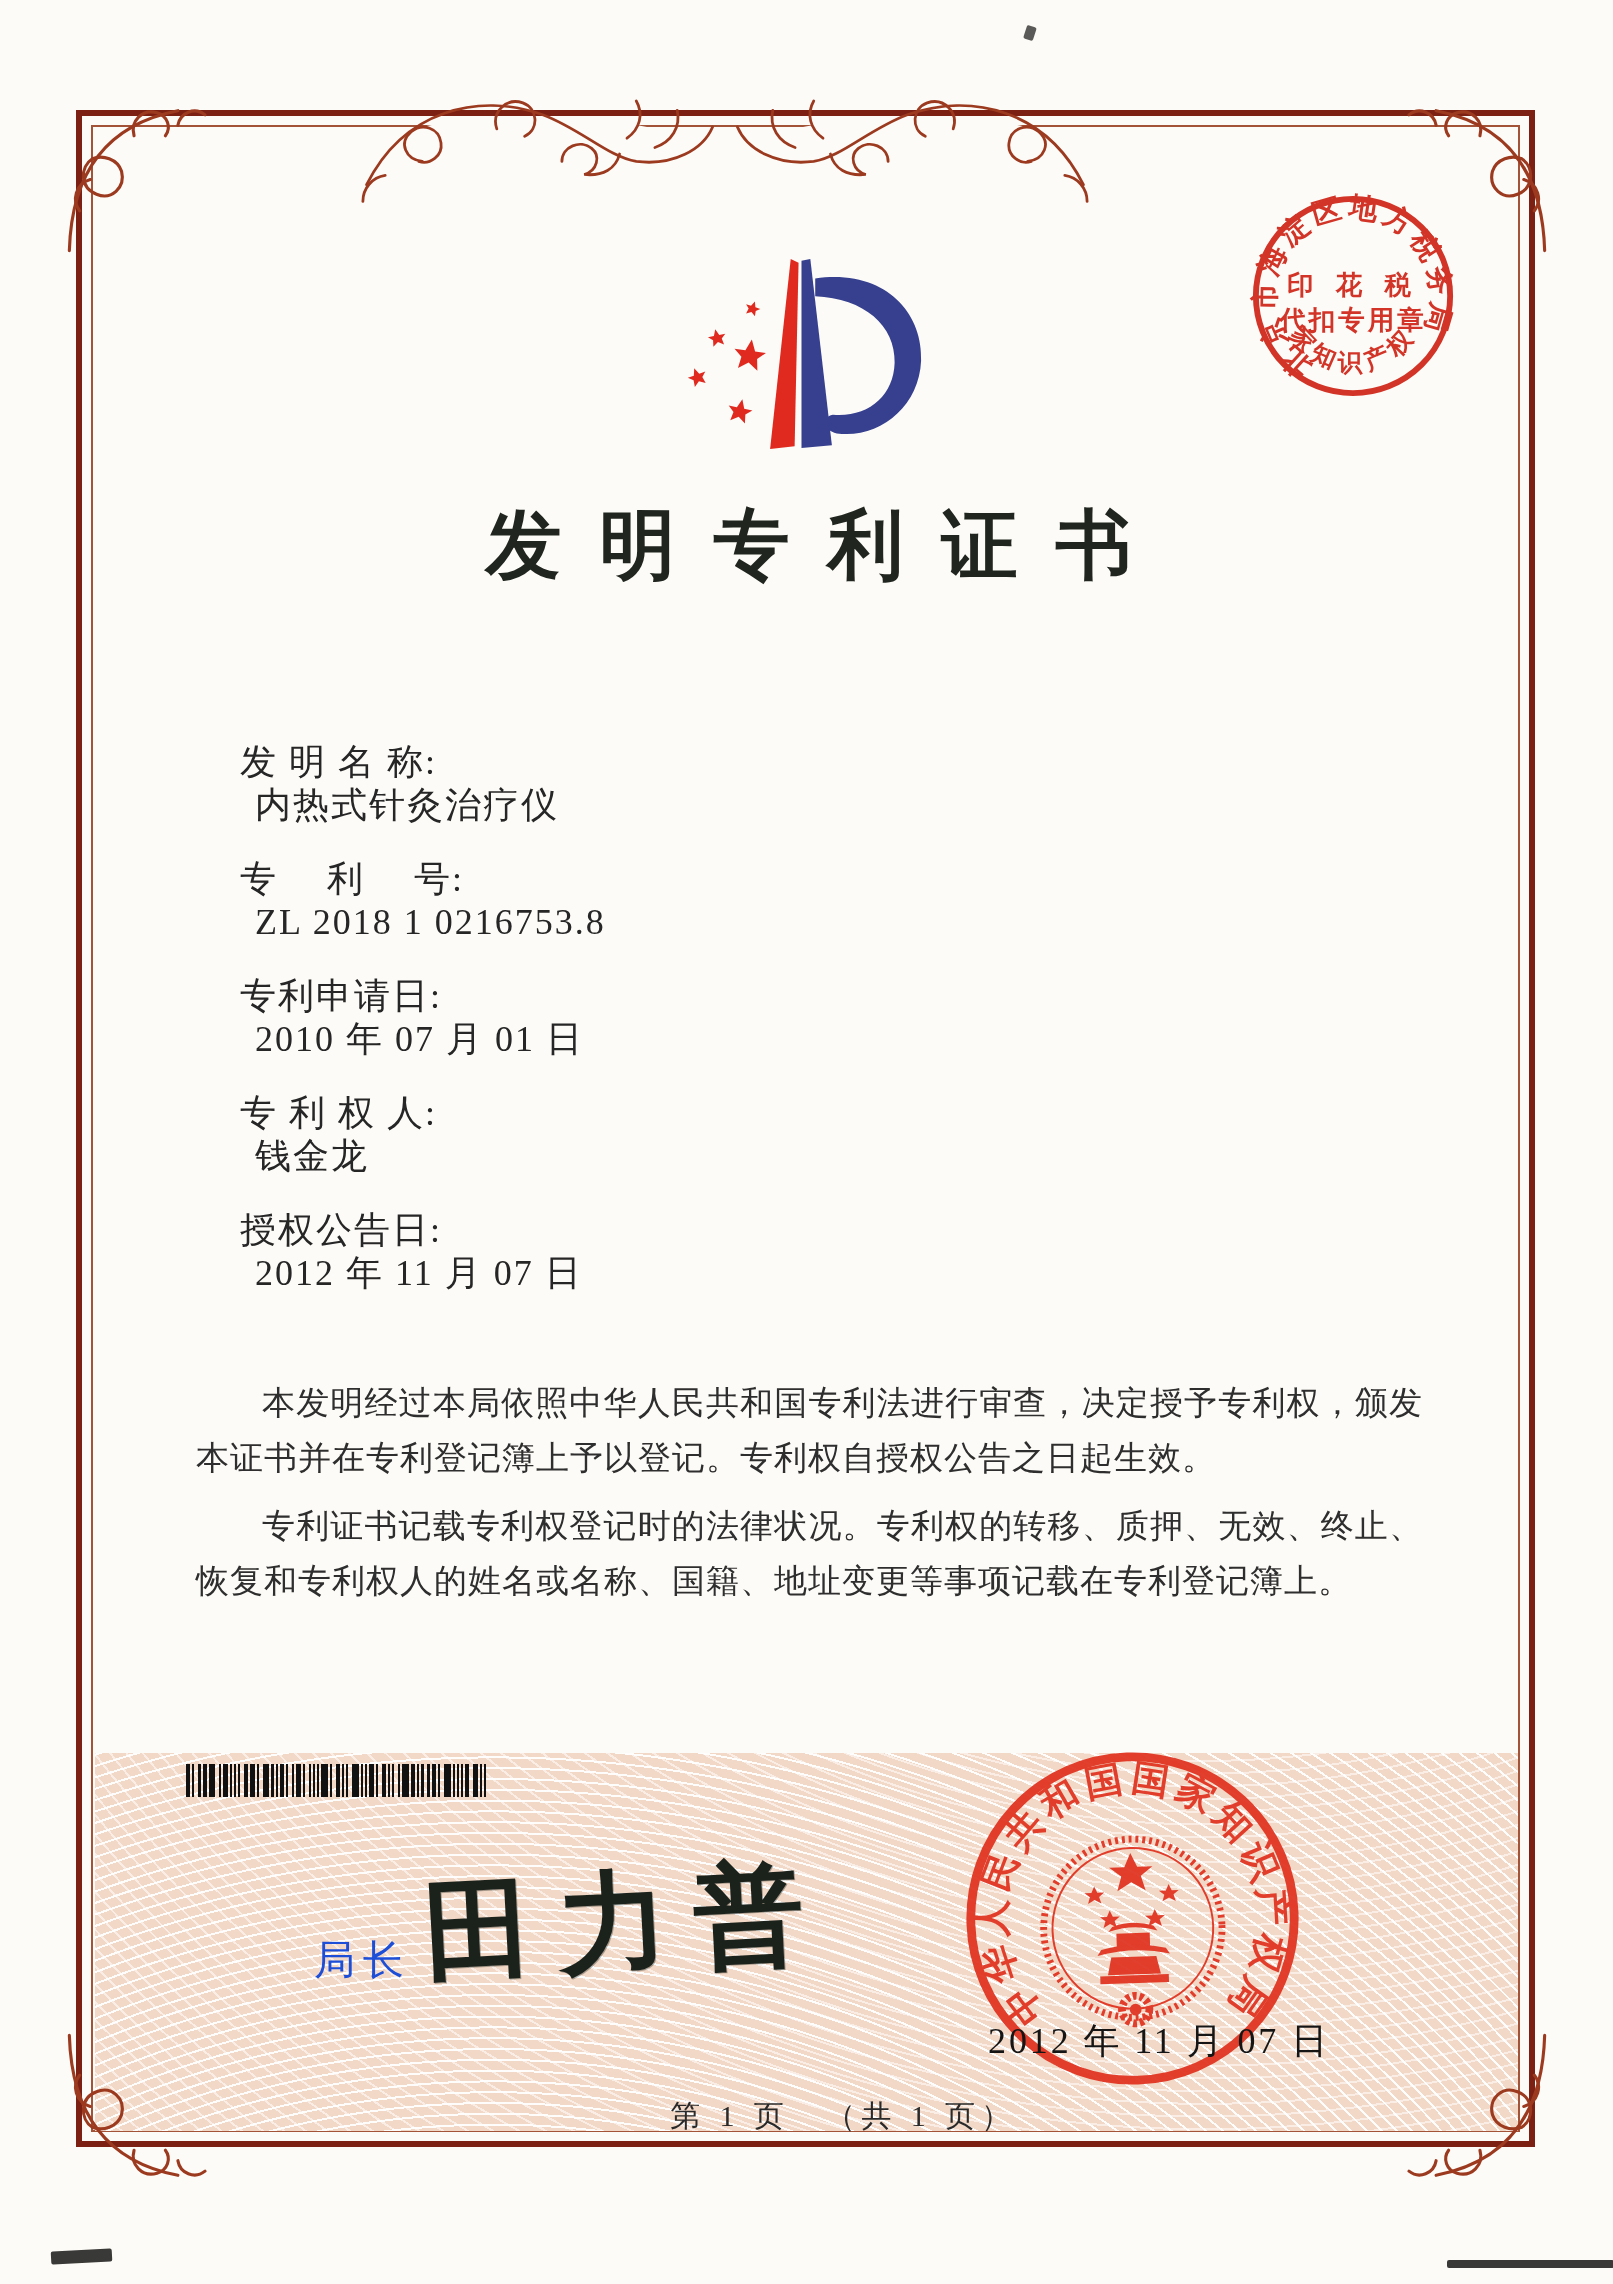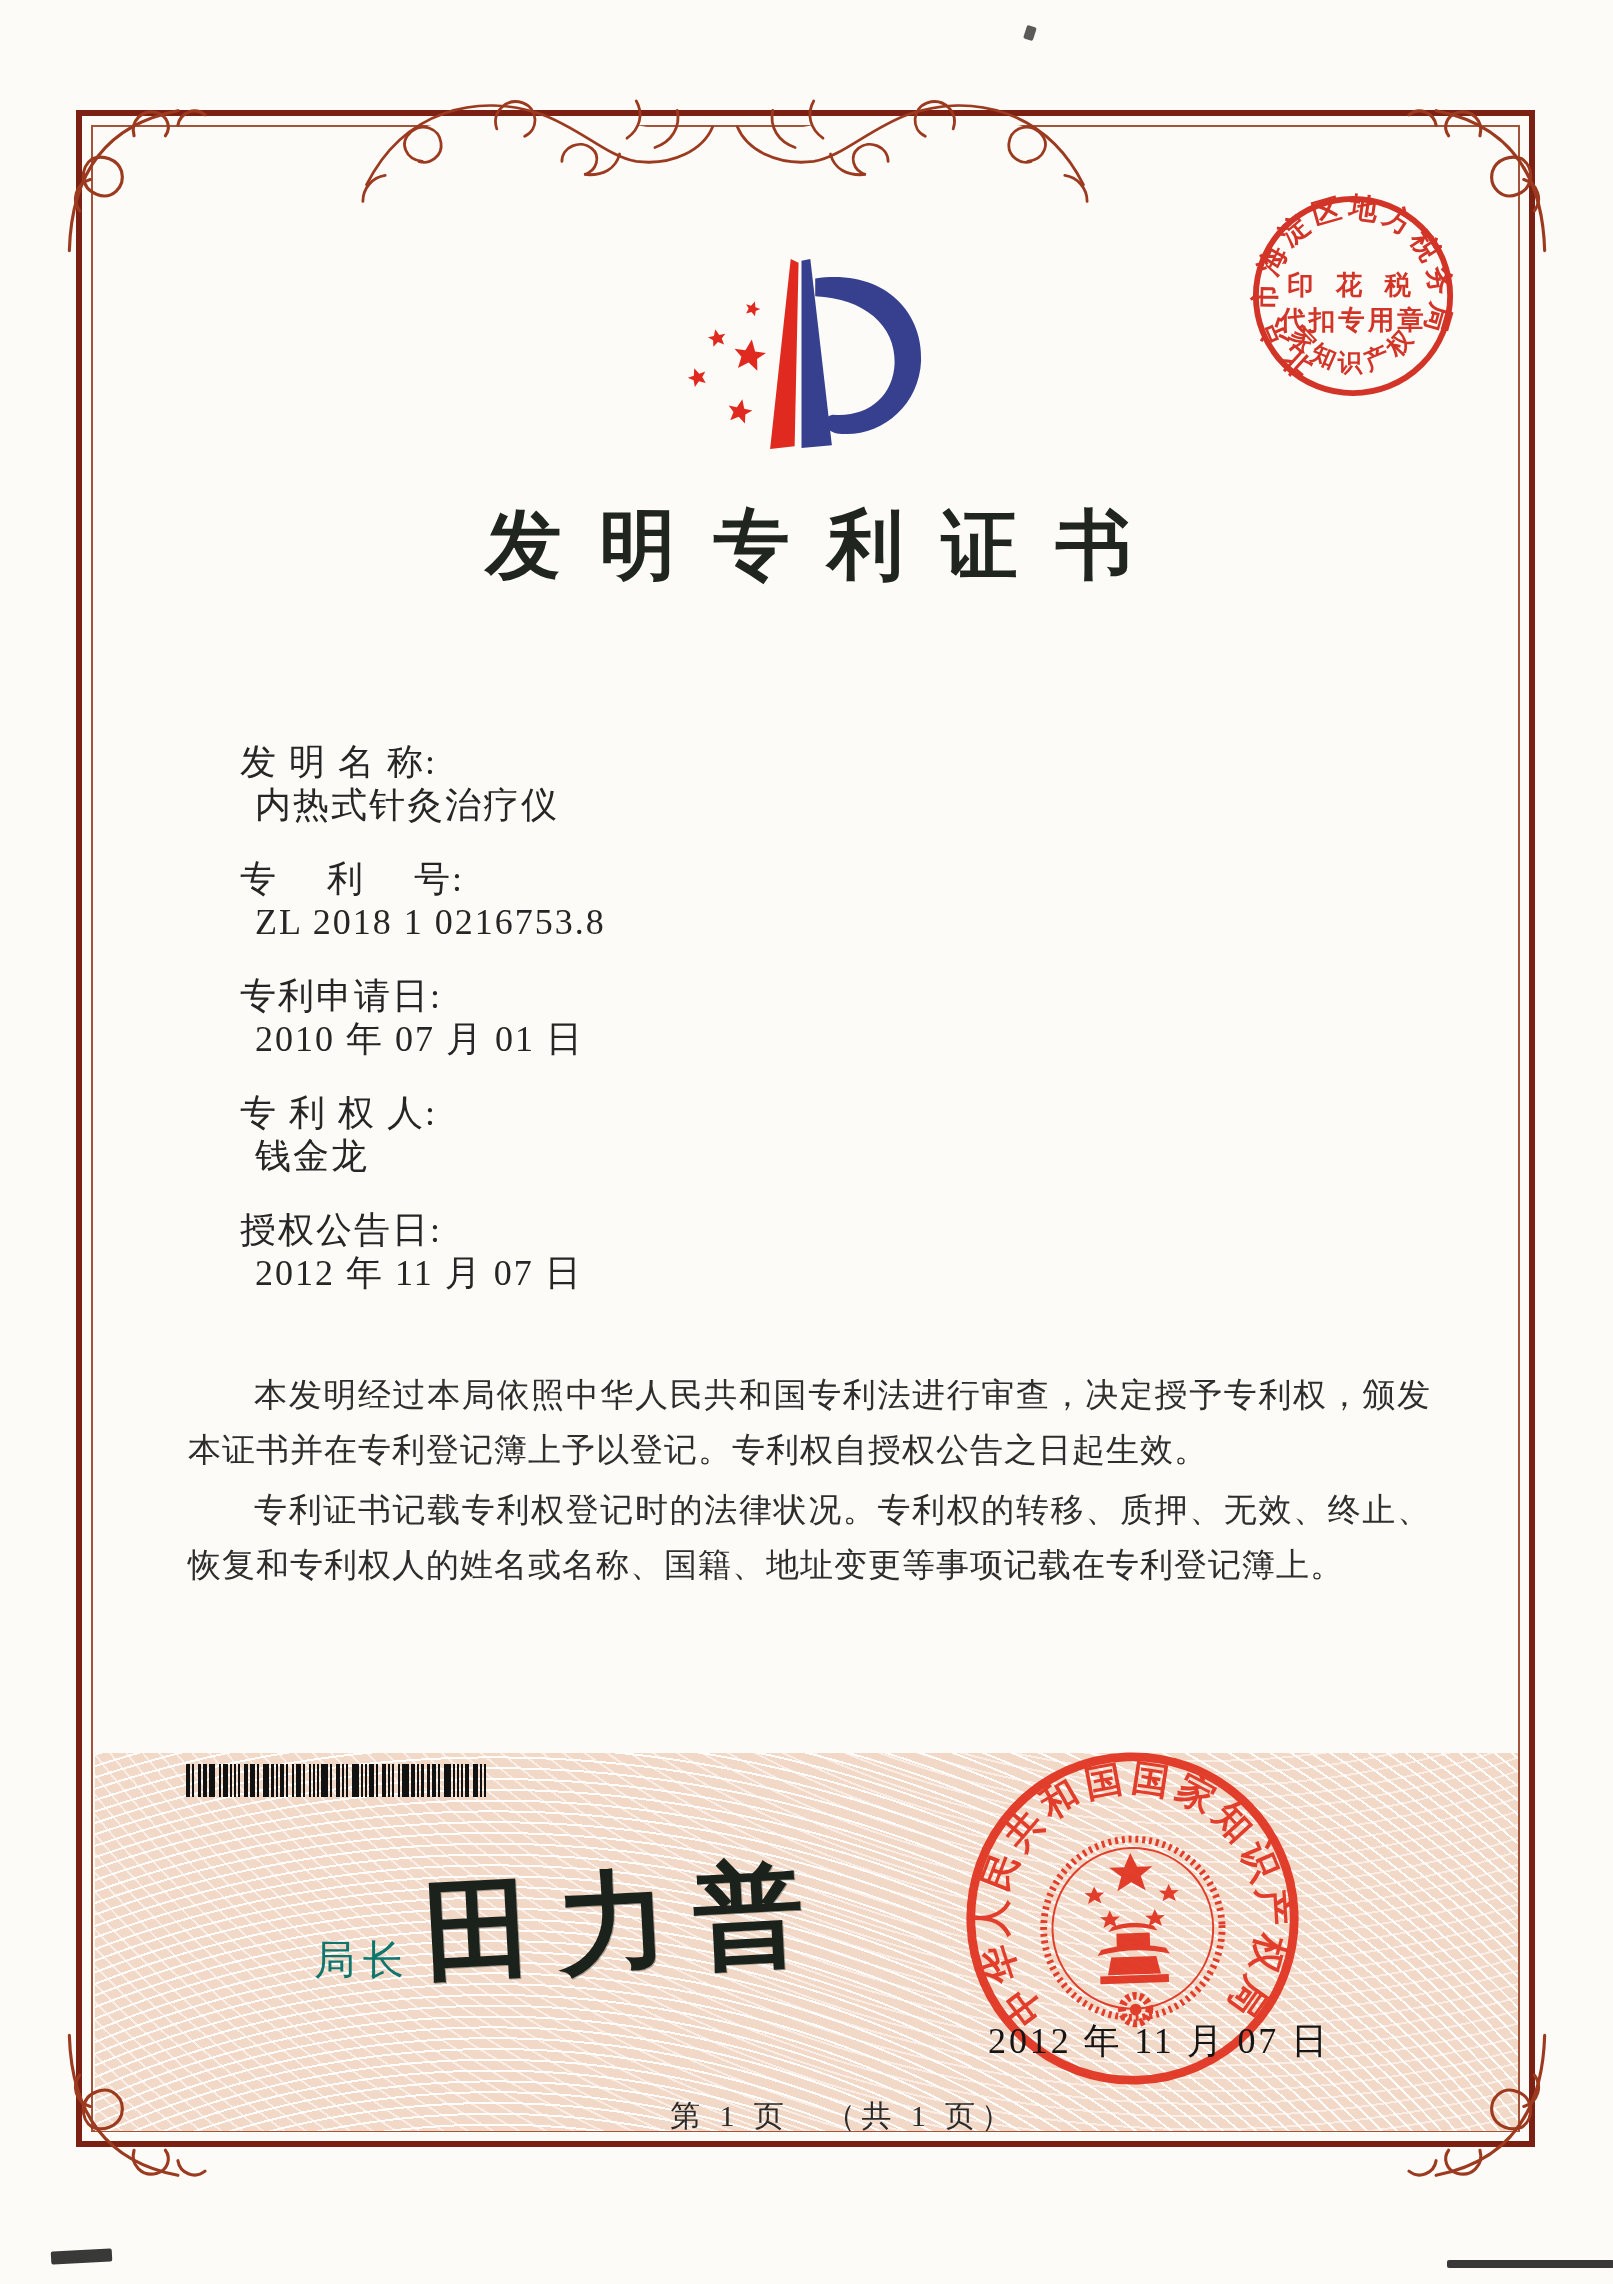--- a/index.html
+++ b/index.html
@@ -30,40 +30,40 @@
     font-size:76px;font-weight:700;color:#20261f;letter-spacing:.5em;text-indent:.5em;
   }
   
   .fields{position:absolute;left:186px;top:698px;}
   .field-row{height:43px;line-height:43px;margin-bottom:74px;font-size:36px;color:#262626;white-space:pre;}
   .field-label{letter-spacing:2px;}
   .field-value{margin-left:15px;letter-spacing:2px;}
   
   .body-text{position:absolute;left:184px;top:1364px;width:1251px;}
   .body-text p{
-    margin:4px;font-size:33px;line-height:1.68;text-indent:2em;color:#2e2e2e;
+    margin:12px;font-size:33px;line-height:1.68;text-indent:2em;color:#2e2e2e;
     letter-spacing:1px;text-align:justify;
   }
   
   .band{
     position:absolute;left:95px;top:1753px;width:1423px;height:378px;
     background:
       repeating-radial-gradient(circle at 28% 330%, rgba(255,255,255,.95) 0 2px, rgba(255,255,255,0) 2px 10.8px),
       repeating-radial-gradient(circle at 78% -230%, rgba(255,255,255,.55) 0 2px, rgba(255,255,255,0) 2px 12.7px),
       #f2d8c6;
   }
   
   .barcode{
     position:absolute;left:186px;top:1764px;width:302px;height:33px;overflow:hidden;
     font-size:0;white-space:nowrap;z-index:3;
   }
   .barcode span{display:inline-block;height:33px;background:#111;vertical-align:top;}
   
   .sig-role{
-    position:absolute;left:314px;top:1933px;font-size:41px;letter-spacing:7.8px;color:#0f766e;z-index:3;
+    position:absolute;left:314px;top:1933px;font-size:41px;letter-spacing:7.8px;color:#1d4ed8;z-index:3;
   }
   .sig-name{
     position:absolute;left:423px;top:1849px;font-size:110px;font-weight:600;color:#1b211b;
     letter-spacing:25.5px;transform:rotate(-3deg);z-index:3;text-shadow:1px 1px 0 rgba(27,33,27,.35);
   }
   
   .main-seal{position:absolute;left:961px;top:1747px;z-index:2;opacity:.93;transform:rotate(-2deg);}
   .grant-stamp-date{
     position:absolute;left:988px;top:2017px;font-size:36px;letter-spacing:2.9px;color:#151515;z-index:4;
   }

